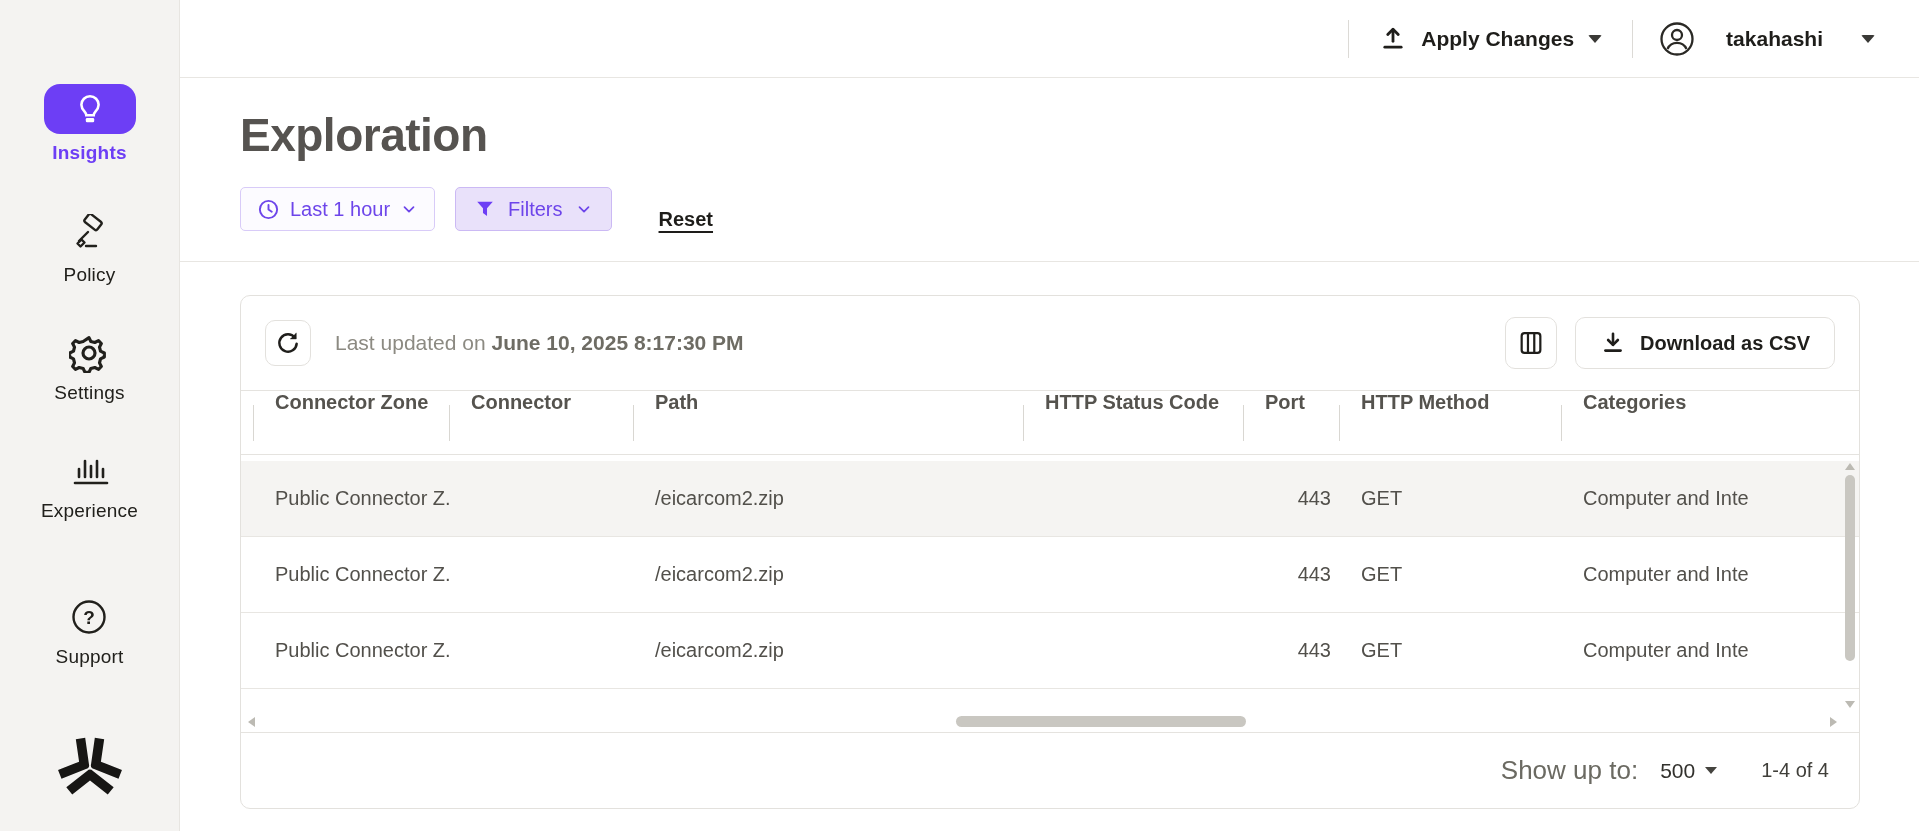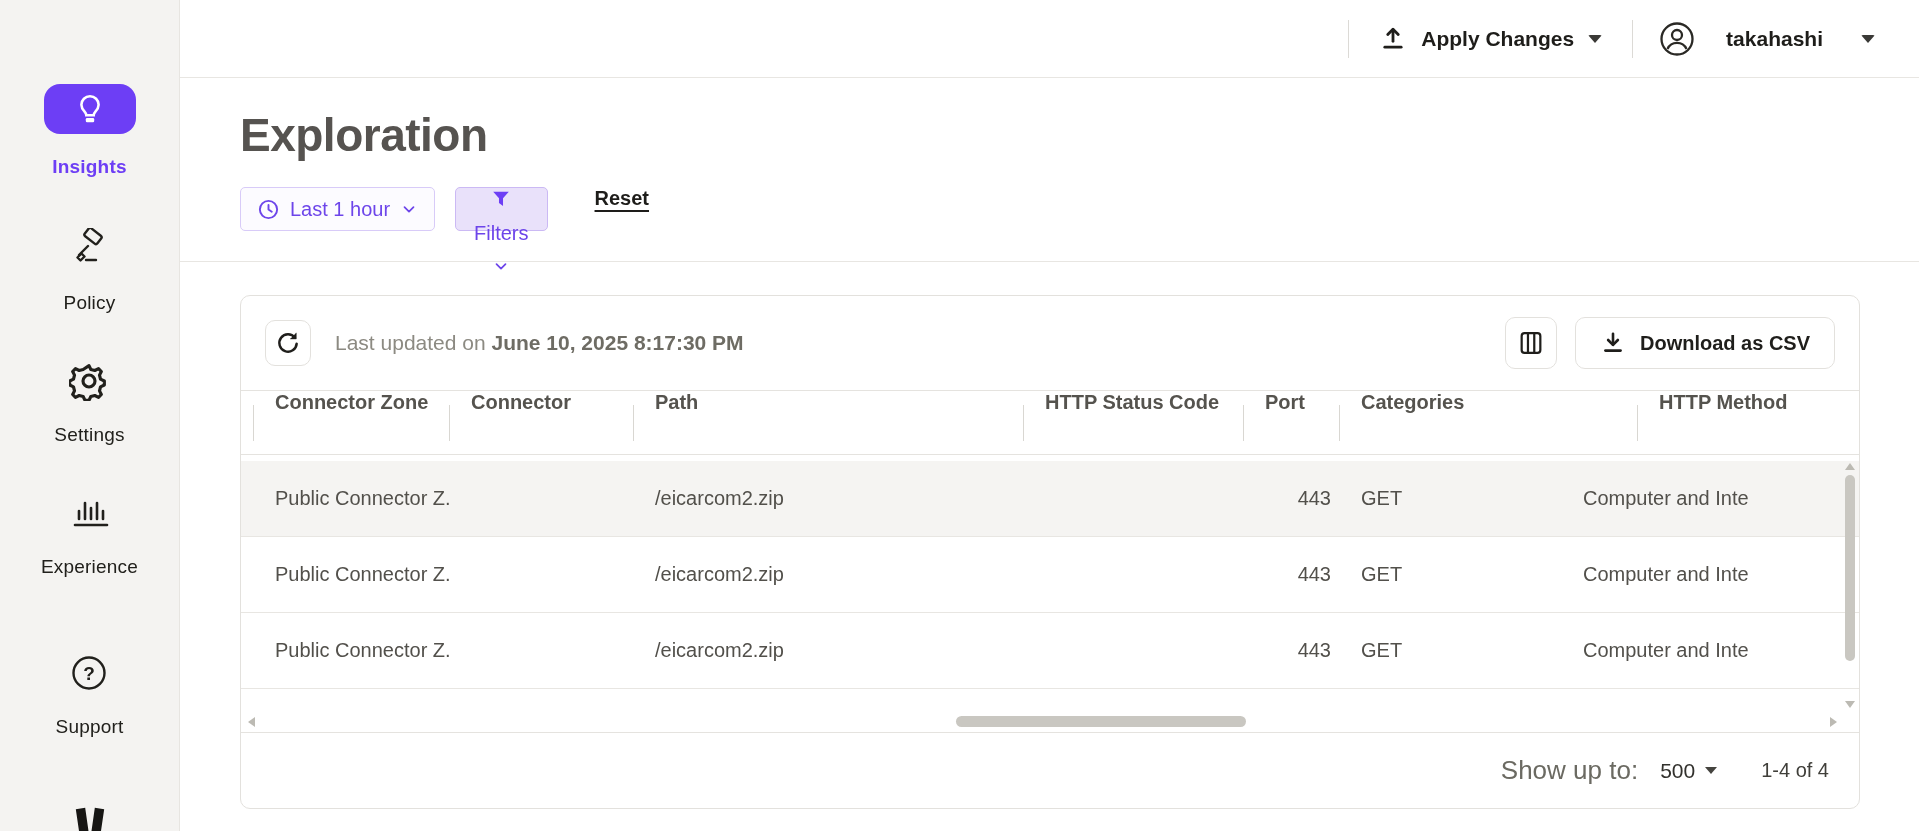--- a/index.html
+++ b/index.html
@@ -5,21 +5,21 @@
   * { margin:0; padding:0; box-sizing:border-box; }
   html,body { width:1919px; height:831px; }
   body { font-family:"Liberation Sans",sans-serif; background:#ffffff; color:#24231f; overflow:hidden; }
   .app { display:flex; width:1919px; height:831px; }
 
   
   .sidebar { width:180px; flex:none; background:#f4f3f1; border-right:1px solid #e7e5e1;
              display:flex; flex-direction:column; align-items:center; }
   .nav-item { display:flex; flex-direction:column; align-items:center; cursor:pointer; }
   .nav-item .icon-wrap { height:42px; display:flex; align-items:center; justify-content:center; }
-  .nav-label { margin-top:22px; font-size:19px; color:#21201c; letter-spacing:.2px; }
+  .nav-label { margin-top:8px; font-size:19px; color:#21201c; letter-spacing:.2px; }
   .nav-item.active .pill { width:92px; height:50px; background:#6d3ef5; border-radius:16px;
                            display:flex; align-items:center; justify-content:center; }
   .nav-item.active .nav-label { color:#6d3ef5; font-weight:700; }
   .nav-insights { margin-top:84px; }
   .nav-policy { margin-top:50px; }
   .nav-settings { margin-top:46px; }
   .nav-experience { margin-top:46px; }
   .nav-support { margin-top:74px; }
   .logo { margin-top:60px; }
 
@@ -30,25 +30,25 @@
   .tb-sep { width:1px; height:38px; background:#dcdad6; }
   .tb-btn { display:flex; align-items:center; gap:14px; margin:0 30px; cursor:pointer; }
   .tb-btn .lbl { font-size:21px; font-weight:700; color:#1e1d1a; }
   .caret { width:0; height:0; border-left:7px solid transparent; border-right:7px solid transparent;
            border-top:8px solid #3a3936; border-radius:2px; }
   .user-menu { display:flex; align-items:center; gap:31px; margin-left:26px; cursor:pointer; }
   .user-menu .lbl { font-size:21px; font-weight:700; color:#1e1d1a; }
 
   .title-section { flex:none; border-bottom:1px solid #e8e6e2; padding:30px 0 30px 60px; }
   .page-title { font-size:46px; font-weight:700; color:#565350; letter-spacing:-0.5px; }
-  .chips-row { margin-top:25px; display:flex; align-items:flex-start; }
+  .chips-row { margin-top:25px; display:flex; align-items:flex-end; }
   .chip { height:44px; display:flex; align-items:center; border-radius:5px; cursor:pointer;
           font-size:20px; color:#6d45ea; font-weight:500; }
   .chip-time { background:#fcfbff; border:1.5px solid #d8cbf8; padding:0 16px; gap:10px; }
-  .chip-filters { background:#e9e1fa; border:1.5px solid #cbb9f4; padding:0 18px; gap:12px; margin-left:20px;flex-direction:column; }
+  .chip-filters { background:#e9e1fa; border:1.5px solid #cbb9f4; padding:0 18px; gap:12px; margin-left:20px; }
   .reset-link { margin-left:47px; font-size:20px; font-weight:700; color:#1e1d1a;
                 text-decoration:underline; text-underline-offset:5px; text-decoration-thickness:2px; cursor:pointer; }
 
   .content { padding:33px 0 0 60px; }
   .card { width:1620px; height:514px; background:#fff; border:1px solid #e3e1dd; border-radius:10px;
           display:flex; flex-direction:column; overflow:hidden; }
 
   .card-toolbar { height:94px; flex:none; display:flex; align-items:center; padding:0 24px 0 24px; }
   .icon-btn { width:46px; height:46px; border:1px solid #e3e1dd; border-radius:10px; background:#fff;
               display:flex; align-items:center; justify-content:center; cursor:pointer; }
@@ -300,25 +300,25 @@
             </div>
           <div class="th" style="width:390px">
               <span>Path</span>
             </div>
           <div class="th" style="width:220px">
               <span>HTTP Status Code</span>
             </div>
           <div class="th" style="width:96px">
               <span>Port</span>
             </div>
+          <div class="th" style="width:222px">
+              <span>HTTP Method</span>
+            </div>
           <div class="th" style="width:298px">
               <span>Categories</span>
-            </div>
-          <div class="th" style="width:222px">
-              <span>HTTP Method</span>
             </div>
           <div class="th-end"></div>
         </div>
 
         <div class="tbody">
           <div id="rows-host">
   <div class="tr selected">
     <div class="td" style="width: 196px;">Public Connector Z...</div>
     <div class="td" style="width: 184px;"></div>
     <div class="td" style="width: 390px;">/eicarcom2.zip</div>

